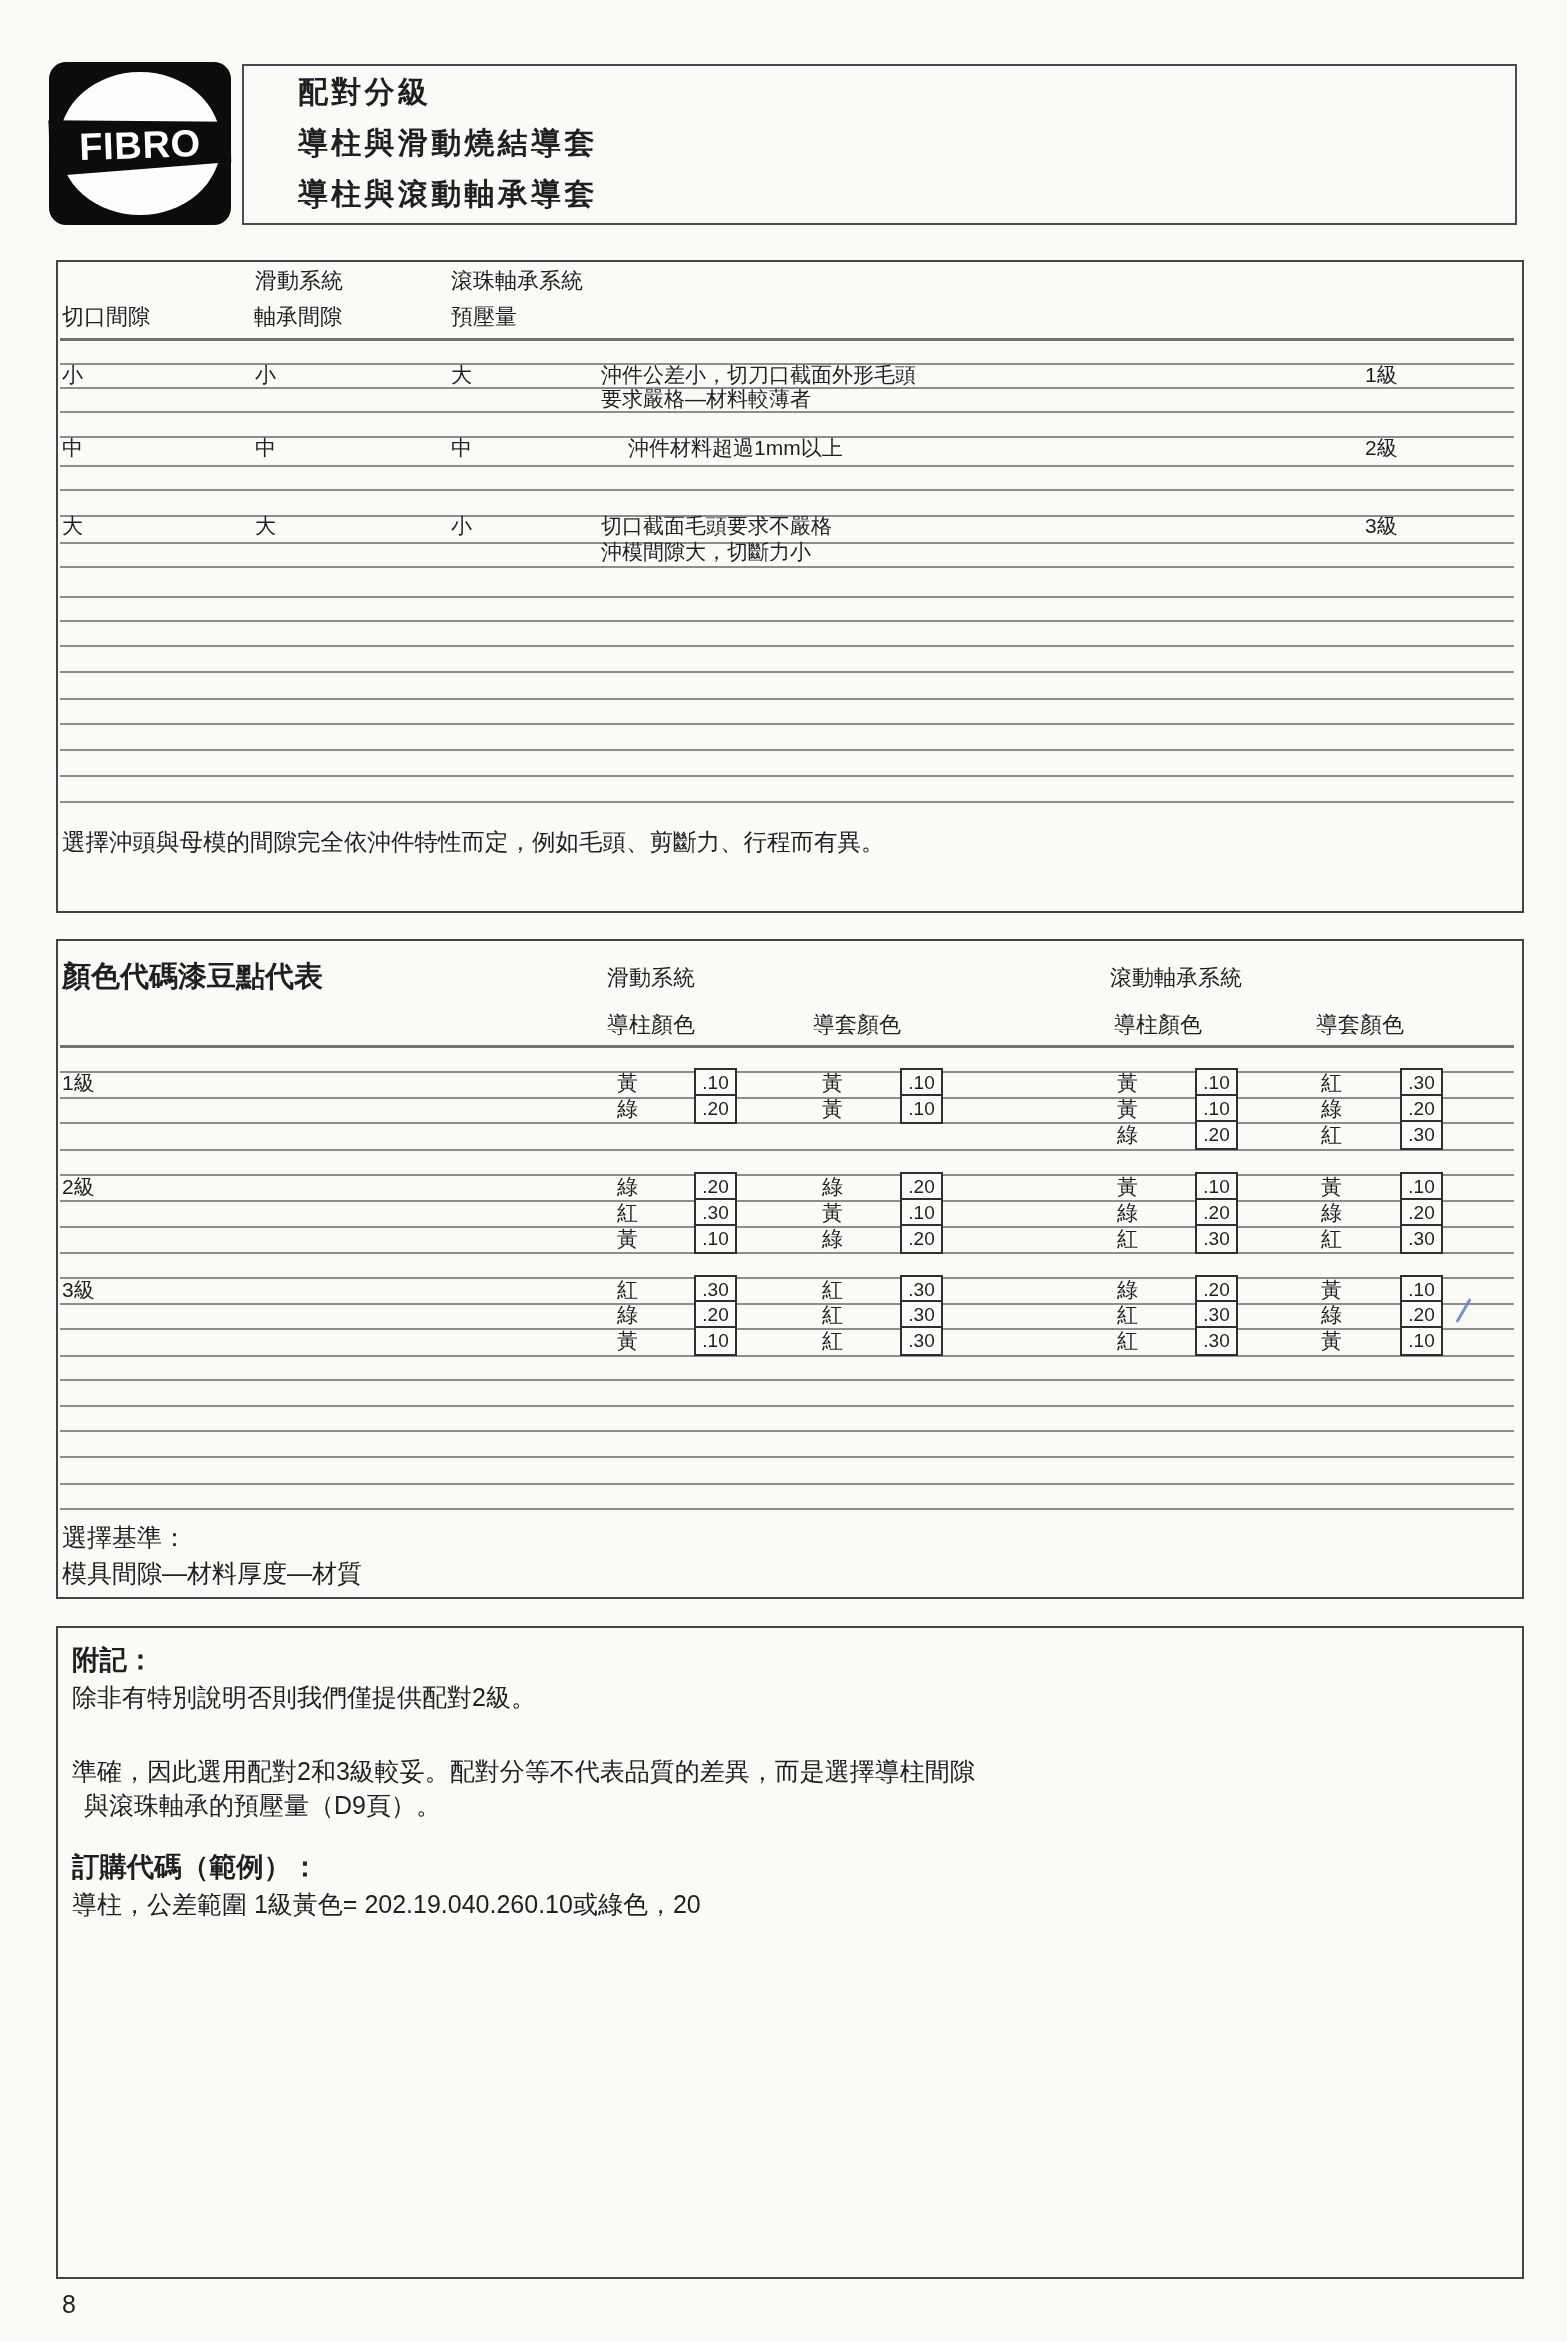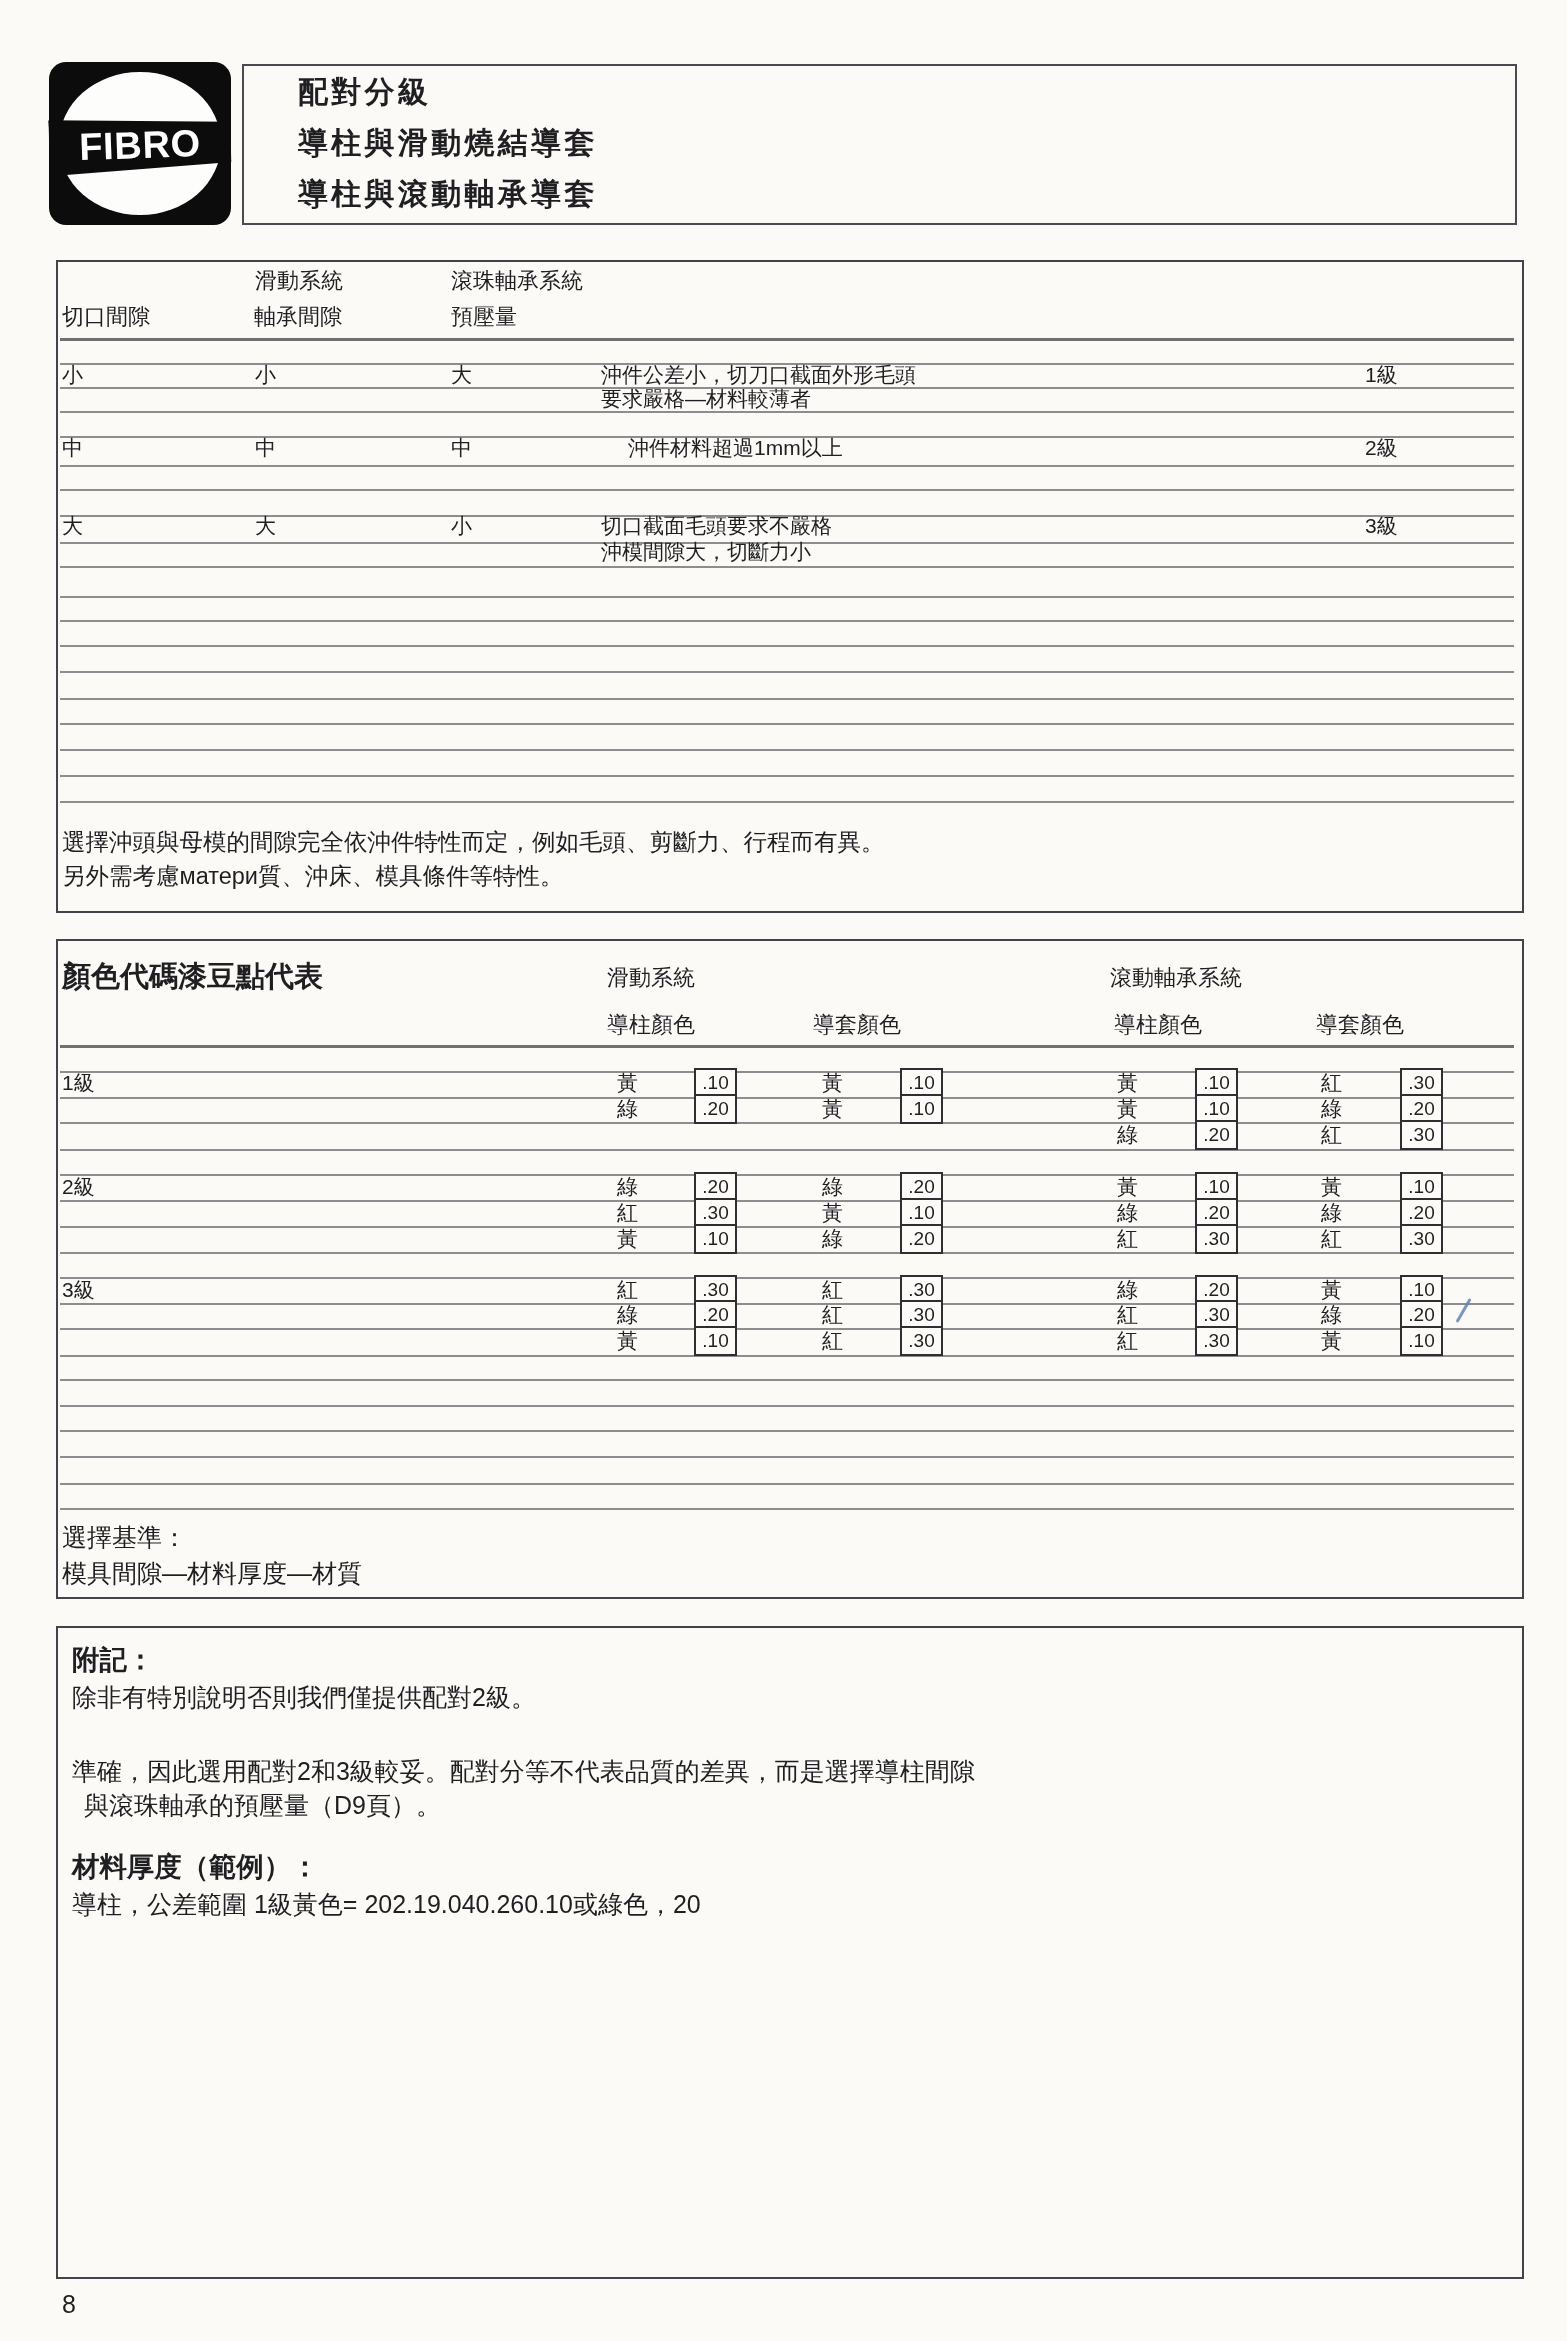--- a/index.html
+++ b/index.html
@@ -92,21 +92,20 @@
   <div class="t r" style="left:1365px;top:435px">2級</div>
 
   <div class="t r" style="left:62px;top:513px">大</div>
   <div class="t r" style="left:255px;top:513px">大</div>
   <div class="t r" style="left:451px;top:513px">小</div>
   <div class="t r" style="left:601px;top:513px">切口截面毛頭要求不嚴格</div>
   <div class="t r" style="left:1365px;top:513px">3級</div>
   <div class="t r" style="left:601px;top:539px">沖模間隙大，切斷力小</div>
 
   <div class="t note" style="left:62px;top:827px">選擇沖頭與母模的間隙完全依沖件特性而定，例如毛頭、剪斷力、行程而有異。</div>
-  <div class="t note" style="left:62px;top:861px">另外需考慮матери質、沖床、模具條件等特性。</div>
 
   <div class="panel" style="left:56px;top:939px;width:1468px;height:660px"></div>
 
   <div class="t big" style="left:62px;top:959px">顏色代碼漆豆點代表</div>
   <div class="t th" style="left:607px;top:965px">滑動系統</div>
   <div class="t th" style="left:1110px;top:965px">滾動軸承系統</div>
   <div class="t th" style="left:607px;top:1012px">導柱顏色</div>
   <div class="t th" style="left:813px;top:1012px">導套顏色</div>
   <div class="t th" style="left:1114px;top:1012px">導柱顏色</div>
   <div class="t th" style="left:1316px;top:1012px">導套顏色</div>
@@ -215,19 +214,19 @@
   <div class="t b38" style="left:62px;top:1522px">選擇基準：</div>
   <div class="t b38" style="left:62px;top:1558px">模具間隙—材料厚度—材質</div>
 
   <div class="panel" style="left:56px;top:1626px;width:1468px;height:653px"></div>
 
   <div class="t bold42" style="left:72px;top:1643px">附記：</div>
   <div class="t b38" style="left:72px;top:1682px">除非有特別說明否則我們僅提供配對2級。</div>
   <div class="t b38" style="left:72px;top:1756px">準確，因此選用配對2和3級較妥。配對分等不代表品質的差異，而是選擇導柱間隙</div>
   <div class="t b38" style="left:84px;top:1790px">與滾珠軸承的預壓量（D9頁）。</div>
 
-  <div class="t bold42" style="left:72px;top:1850px">材料厚度（範例）：</div>
+  <div class="t bold42" style="left:72px;top:1850px">訂購代碼（範例）：</div>
   <div class="t b38" style="left:72px;top:1889px">導柱，公差範圍 1級黃色= 202.19.040.260.10或綠色，20</div>
 
   <div class="t pgnum" style="left:62px;top:2289px">8</div>
 
 </div>
 
 
 </body></html>

